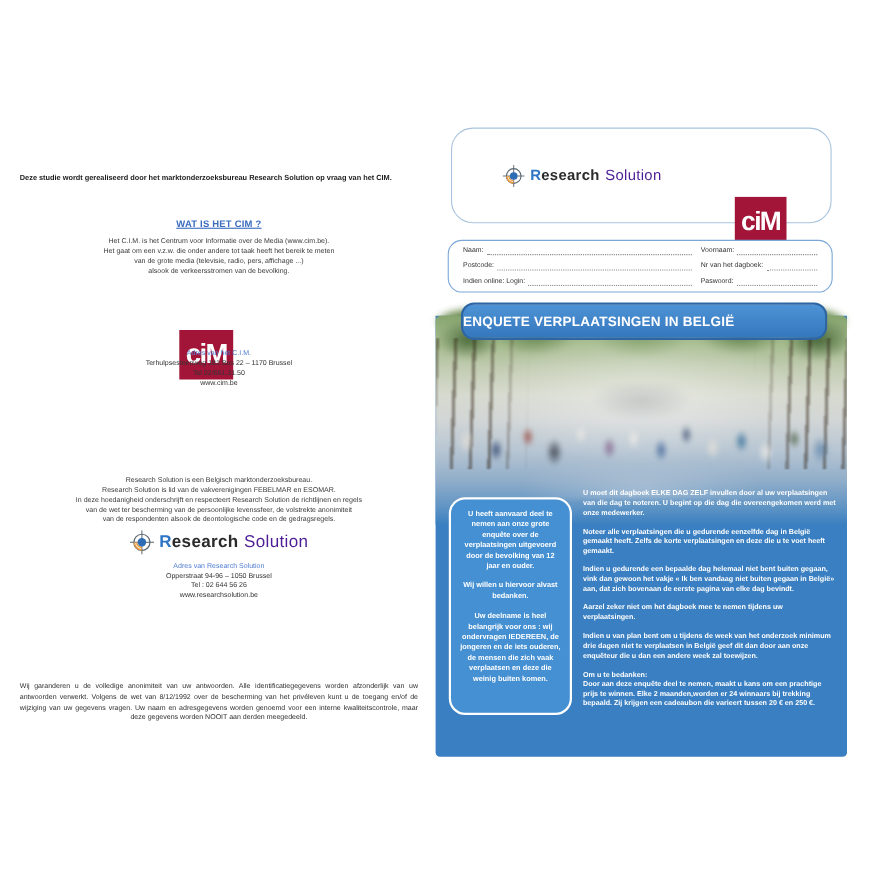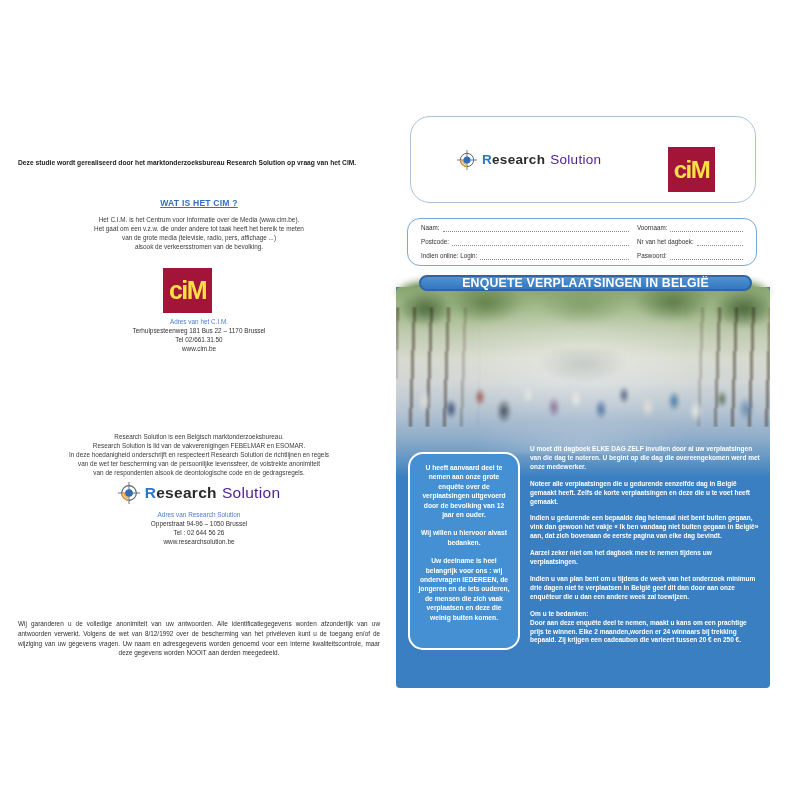--- a/index.html
+++ b/index.html
@@ -8,22 +8,22 @@
   .abs{position:absolute;}
 
   
   .intro{left:18px;top:152px;width:362px;font-size:6.7px;font-weight:bold;color:#1c1c1c;line-height:1.3;}
   .h-blue{color:#3a6cc0;font-weight:bold;font-size:8.6px;text-align:center;text-decoration:underline;letter-spacing:.2px;}
   .h1pos{left:18px;top:191px;width:362px;}
   .h2pos{left:18px;top:408px;width:362px;}
   .para{font-size:6.4px;color:#3a3a3a;text-align:center;line-height:9px;white-space:pre-line;}
   .pc1{left:18px;top:209px;width:362px;}
   .pc2{left:18px;top:426px;width:362px;}
-  .cim-logo{background:#a21538;color:#fde047;display:flex;align-items:center;justify-content:center;
-    font-weight:bold;letter-spacing:-1.5px;}
+  .cim-logo{background:#a21538;color:#ffffff;display:flex;align-items:center;justify-content:center;
+    font-weight:bold;letter-spacing:-1.5px;margin-top:32px;}
   .cim-left{left:163px;top:268px;width:49px;height:45px;font-size:25px;}
   .addr{width:362px;left:18px;text-align:center;font-size:6.4px;line-height:9px;color:#333;}
   .addr-head{color:#4f7bd0;}
   .addr a,.site{color:#333;text-decoration:none;}
   .a1{top:317px;}
   .a2{top:510px;}
   .rs-logo{display:flex;align-items:center;justify-content:center;gap:5px;}
   .rs-left{left:18px;top:480px;width:362px;height:26px;}
   .rs-word{font-size:15.5px;font-weight:bold;color:#2b2b2b;letter-spacing:.3px;}
   .rs-word .r{color:#2e75c6;}
@@ -81,23 +81,23 @@
       radial-gradient(10px 16px at 252px 58px,rgba(225,222,214,.9),transparent 70%),
       radial-gradient(9px 15px at 278px 52px,rgba(45,105,150,.85),transparent 70%),
       radial-gradient(10px 16px at 300px 62px,rgba(235,233,228,.9),transparent 70%),
       radial-gradient(8px 13px at 326px 50px,rgba(70,90,60,.8),transparent 70%),
       radial-gradient(12px 18px at 350px 60px,rgba(90,130,170,.8),transparent 70%),
       radial-gradient(60px 26px at 50% 14px,rgba(120,130,130,.5),transparent 75%),
       radial-gradient(140px 50px at 50% 95px,rgba(190,205,220,.55),transparent 80%);}
   .glare{position:absolute;left:0;top:0;width:100%;height:100%;
     background:radial-gradient(200px 90px at 50% 38%,rgba(255,255,255,.38),transparent 70%);}
 
-  .banner{left:419px;top:275px;width:333px;height:16px;border:2px solid #2e66a5;border-radius:12px;
+  .banner{left:419px;top:275px;width:333px;height:34px;border:2px solid #2e66a5;border-radius:12px;
     background:linear-gradient(180deg,#4e93d6,#3577bd);color:#fff;font-weight:bold;font-size:12.3px;
-    display:flex;align-items:center;justify-content:center;letter-spacing:.2px;box-sizing:border-box;}
+    display:flex;align-items:center;justify-content:flex-start;letter-spacing:.2px;box-sizing:border-box;}
 
   .intro-box{left:408px;top:452px;width:112px;height:198px;background:#4590d2;border:2.5px solid #fff;
     border-radius:15px;box-sizing:border-box;color:#fff;font-size:6.7px;font-weight:700;text-align:center;
     padding:9px 7px;line-height:9.4px;}
   .intro-box p{margin:0 0 9px 0;white-space:pre-line;}
   .panel-text{left:530px;top:445px;width:231px;color:#fff;font-size:6.5px;font-weight:700;line-height:8.9px;}
   .panel-text p{margin:0 0 8px 0;}
   .panel-text .head{margin:0;}
 </style>
 </head>

